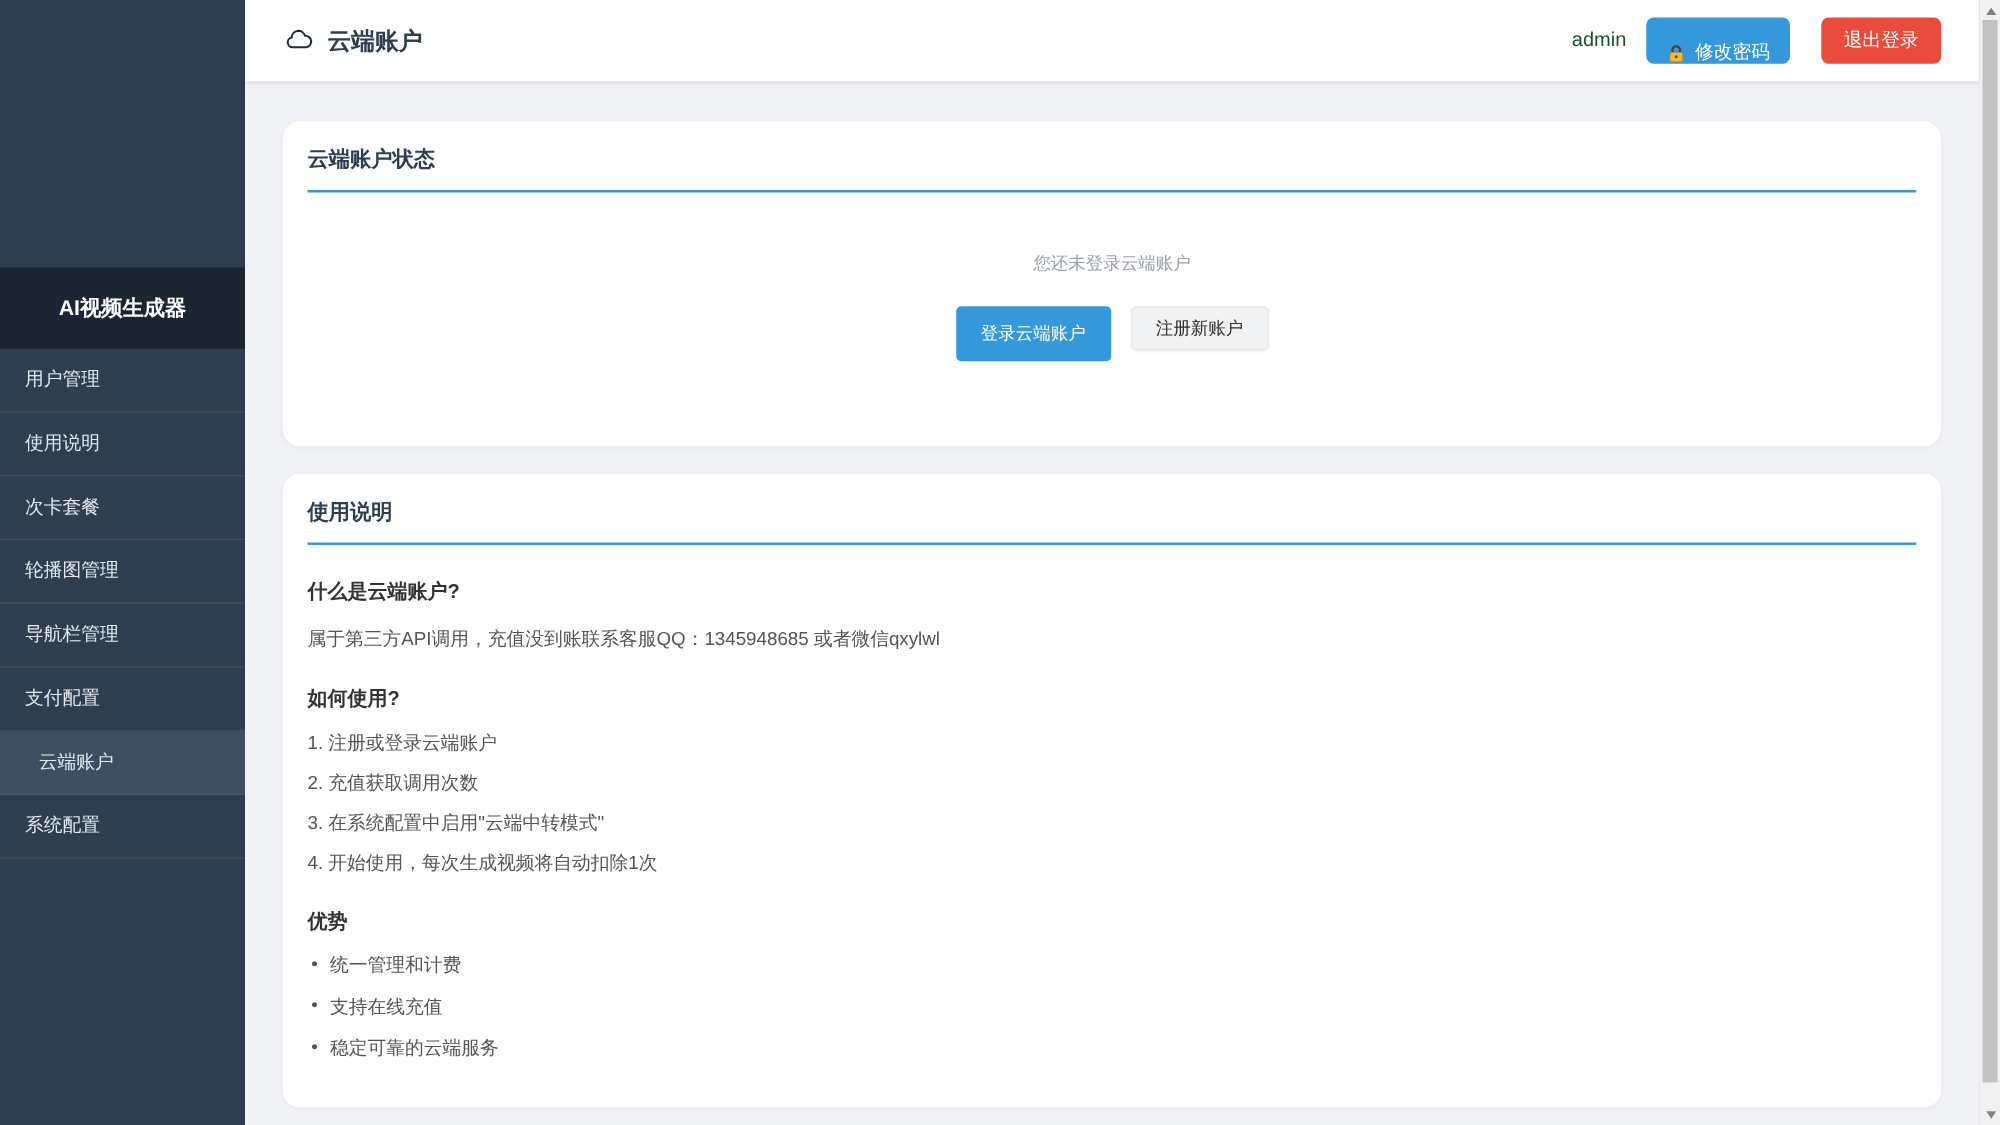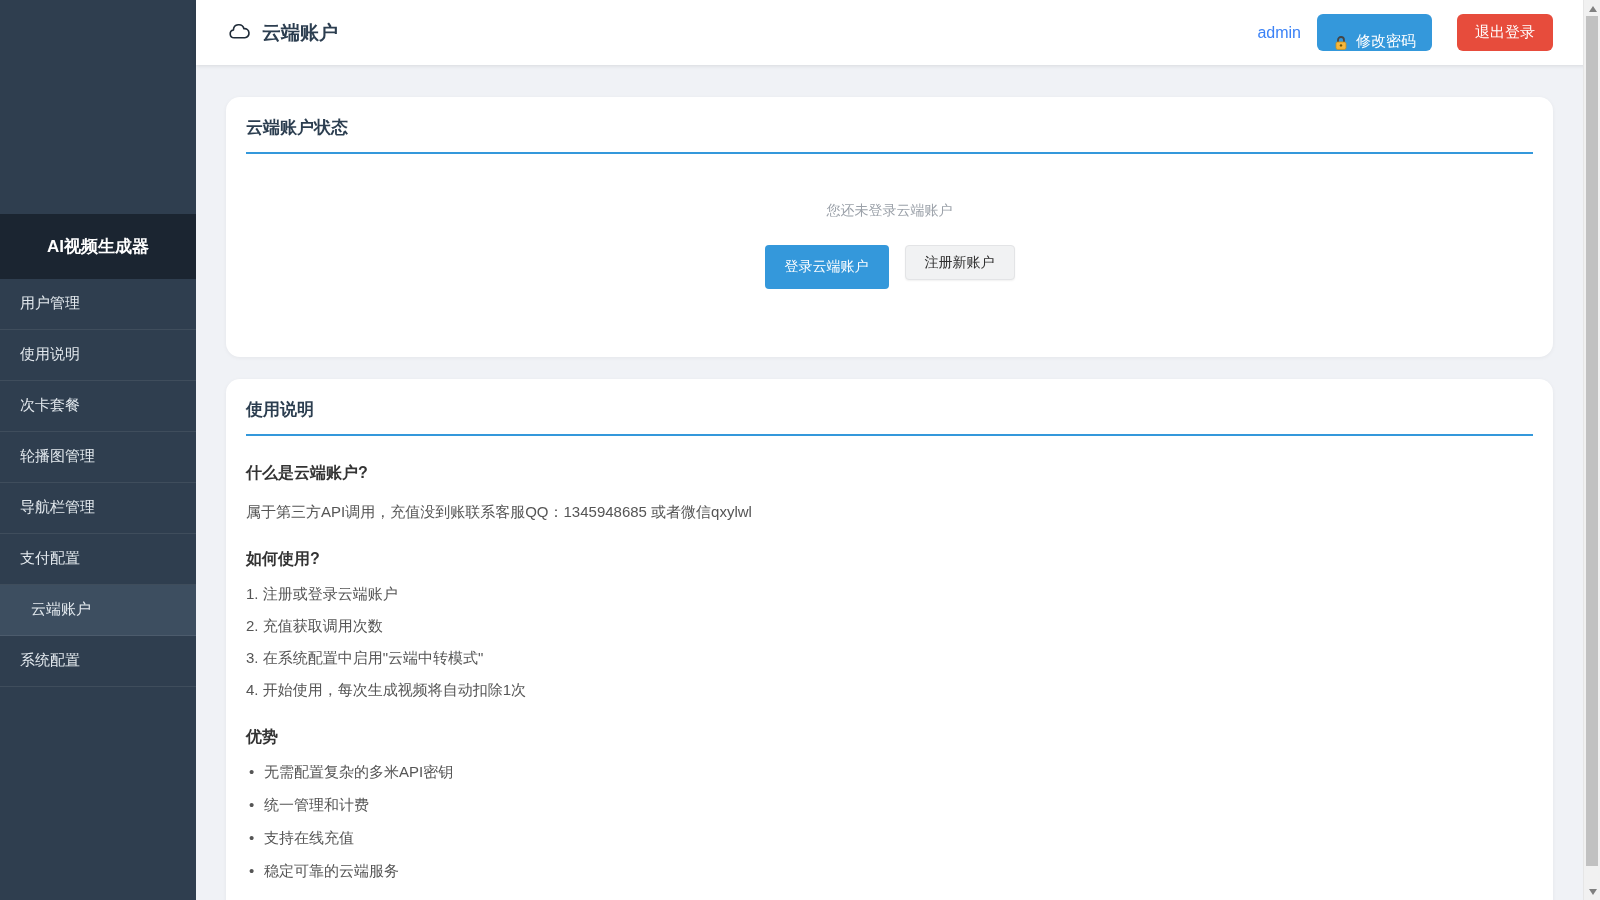--- a/index.html
+++ b/index.html
@@ -36,21 +36,21 @@
     height: 65px; background: #ffffff; flex-shrink: 0;
     display: flex; align-items: center; justify-content: space-between;
     padding: 0 47px 0 32px;
     box-shadow: 0 1px 4px rgba(0,0,0,0.10);
     position: relative; z-index: 2;
   }
   .topbar-left { display: flex; align-items: center; gap: 11px; }
   .cloud-icon { display: flex; align-items: center; }
   .page-title { font-size: 19px; font-weight: 700; color: #2c3e50; }
   .topbar-right { display: flex; align-items: center; }
-  .username { font-size: 16px; color: #3b82f6; margin-right: 16px; }
+  .username { font-size: 16px; color: #14532d; margin-right: 16px; }
   .btn {
     border: none; cursor: pointer;
     font-family: "Liberation Sans", "DejaVu Sans", sans-serif;
   }
   .btn-primary {
     background: #3498db; color: #ffffff; font-size: 15px;
     height: 37px; padding: 0 16px; border-radius: 6px;
     display: inline-flex; align-items: flex-end; gap: 7px;
   }
   .btn-danger {
@@ -197,21 +197,20 @@
         <p class="section-text">属于第三方API调用，充值没到账联系客服QQ：1345948685 或者微信qxylwl</p>
         <h3 class="section-heading">如何使用?</h3>
         <ol class="steps-list" id="how-steps">
             <li>注册或登录云端账户</li>
             <li>充值获取调用次数</li>
             <li>在系统配置中启用"云端中转模式"</li>
             <li>开始使用，每次生成视频将自动扣除1次</li>
           </ol>
         <h3 class="section-heading">优势</h3>
         <ul class="advantages-list" id="advantages">
-            <li>无需配置复杂的多米API密钥</li>
             <li>统一管理和计费</li>
             <li>支持在线充值</li>
             <li>稳定可靠的云端服务</li>
           </ul>
       </section>
 
     </main>
   </div>
 </div>
 

